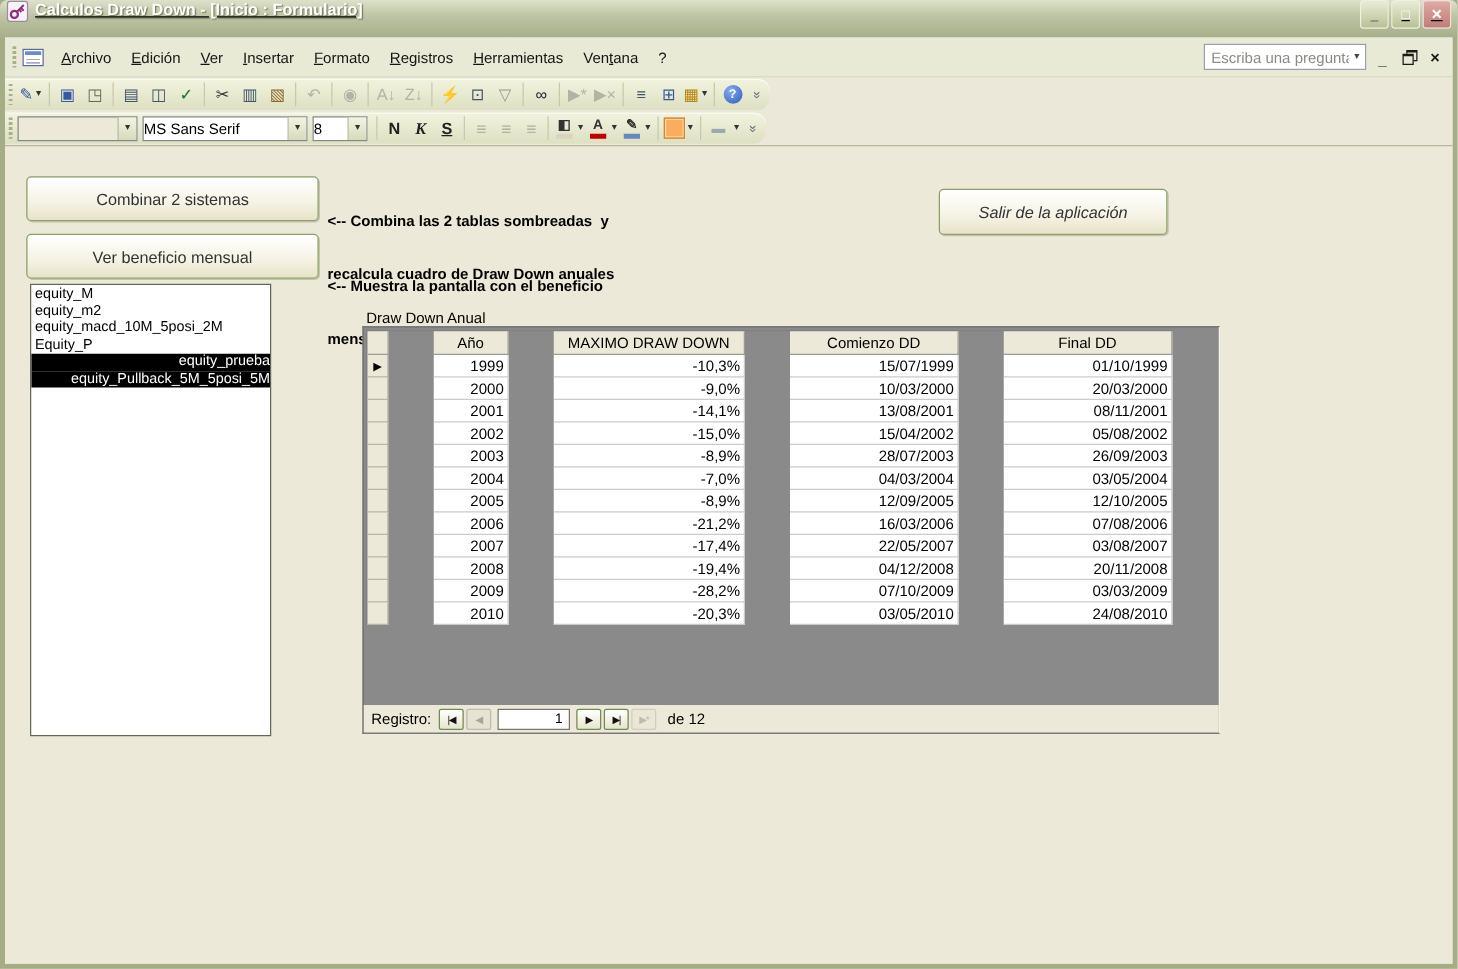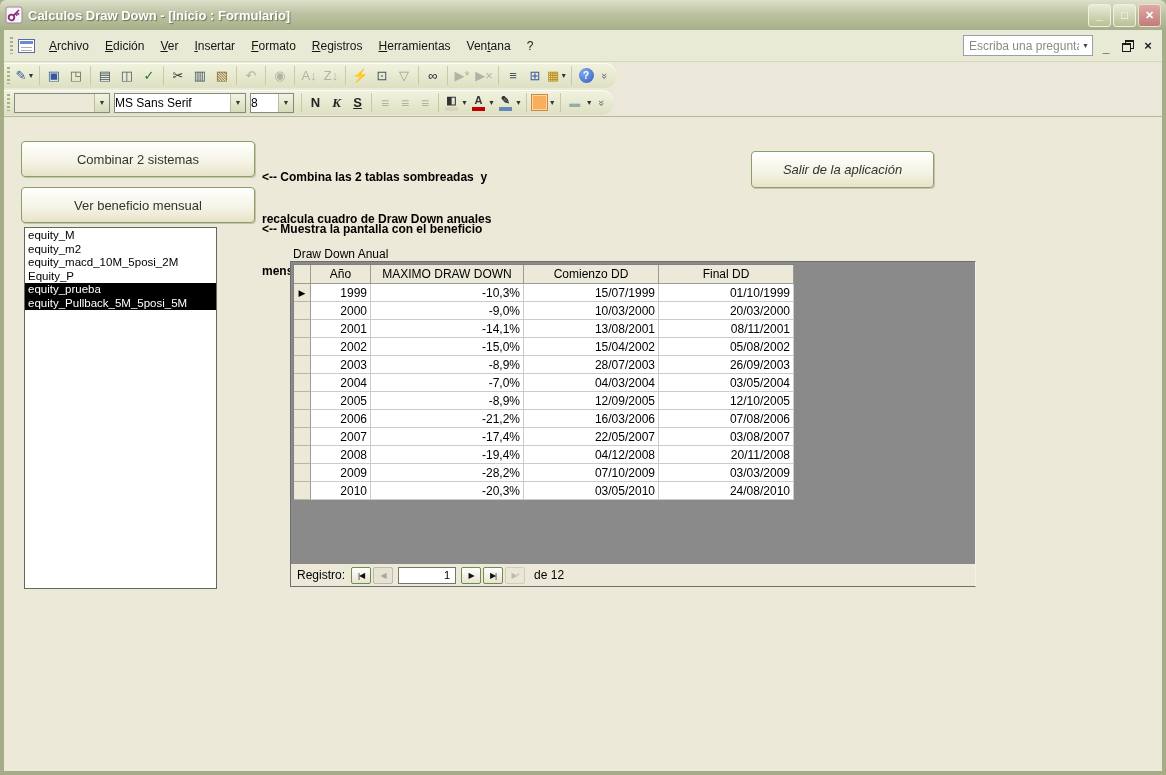--- a/index.html
+++ b/index.html
@@ -1,21 +1,21 @@
 <!DOCTYPE html>
 <html><head>
 <meta charset="utf-8">
 <style>
   html,body{margin:0;padding:0;background:#c8c4b4;font-family:"Liberation Sans",sans-serif;}
   .window{position:relative;width:1166px;height:775px;background:#a4ad85;overflow:hidden;}
 
   
   .titlebar{position:absolute;top:0;left:0;right:0;height:30px;
     background:linear-gradient(180deg,#dde1ca 0%,#bcc3a3 45%,#a6af89 100%);
-    border-radius:6px 6px 0 0;display:flex;align-items:center;padding:0 5px;box-sizing:border-box;}
+    border-radius:6px 6px 0 0;display:flex;align-items:flex-start;padding:0 5px;box-sizing:border-box;text-decoration:underline;}
   .app-icon{width:18px;height:18px;display:flex;align-items:center;justify-content:center;}
   .title-text{color:#fff;font-weight:bold;font-size:13px;margin-left:5px;flex:1;
     text-shadow:1px 1px 1px rgba(80,90,55,.7);white-space:nowrap;}
   .win-btns{display:flex;}
   .wbtn{width:21px;height:21px;margin-left:2px;border-radius:3px;display:flex;align-items:center;
     justify-content:center;color:#fff;font-size:11px;font-weight:bold;border:1px solid #eef1df;
     background:linear-gradient(#e9ecd8,#b9c194);cursor:default;}
   .wbtn.close{background:linear-gradient(#dfaaa5,#c07d78);border-color:#f0dcd8;}
 
   
@@ -88,29 +88,29 @@
   #btn-combine{left:17px;top:24px;width:232px;}
   #btn-monthly{left:17px;top:70px;width:232px;}
   #btn-exit{left:747px;top:34px;width:181px;height:35px;font-style:italic;}
   .boldlabel{position:absolute;left:258px;font-size:12px;font-weight:bold;color:#000;
     line-height:14px;white-space:pre-wrap;width:360px;}
   #lbl1{top:25px;}
   #lbl2{top:77px;}
   .listbox{position:absolute;left:20px;top:110px;width:193px;height:362px;background:#fff;
     border:1px solid #626956;font-size:11.5px;overflow:hidden;padding-top:1px;box-sizing:border-box;}
   .lb-item{height:13.5px;line-height:13.5px;padding-left:3px;white-space:nowrap;color:#000;}
-  .lb-item.sel{background:#000;color:#fff;}
+  .lb-item.sel{background:#000;color:#fff;text-align:right;}
   .sf-caption{position:absolute;left:289px;top:130px;font-size:12px;color:#000;}
 
   
   .subform{position:absolute;left:286px;top:144px;width:686px;height:326px;background:#8a8a8a;
     border-top:1px solid #6e6e6e;border-left:1px solid #6e6e6e;border-right:1px solid #f4f2e4;
     border-bottom:1px solid #6e6e6e;box-sizing:border-box;}
   .ds{position:absolute;left:2px;top:2px;border-left:1px solid #808080;border-top:1px solid #808080;}
-  .ds-row{display:flex;}
+  .ds-row{display:flex;gap:36px;}
   .ds-sel{width:17px;height:18px;background:#ece9d8;border-right:1px solid #9c9c94;
     border-bottom:1px solid #b8b5a4;display:flex;align-items:center;justify-content:center;
     font-size:9px;color:#000;box-sizing:border-box;flex:none;}
   .ds-sel.h{height:19px;border-bottom:1px solid #9c9c94;}
   .ds-hcell{height:19px;background:#ece9d8;border-right:1px solid #9c9c94;border-bottom:1px solid #9c9c94;
     display:flex;align-items:center;justify-content:center;font-size:12px;color:#000;box-sizing:border-box;flex:none;}
   .ds-cell{height:18px;background:#fff;border-right:1px solid #cbcbcb;border-bottom:1px solid #cbcbcb;
     font-size:12px;color:#000;display:flex;align-items:center;justify-content:flex-end;
     padding-right:3px;box-sizing:border-box;flex:none;}
   .w0{width:60px}.w1{width:153px}.w2{width:135px}.w3{width:135px}

